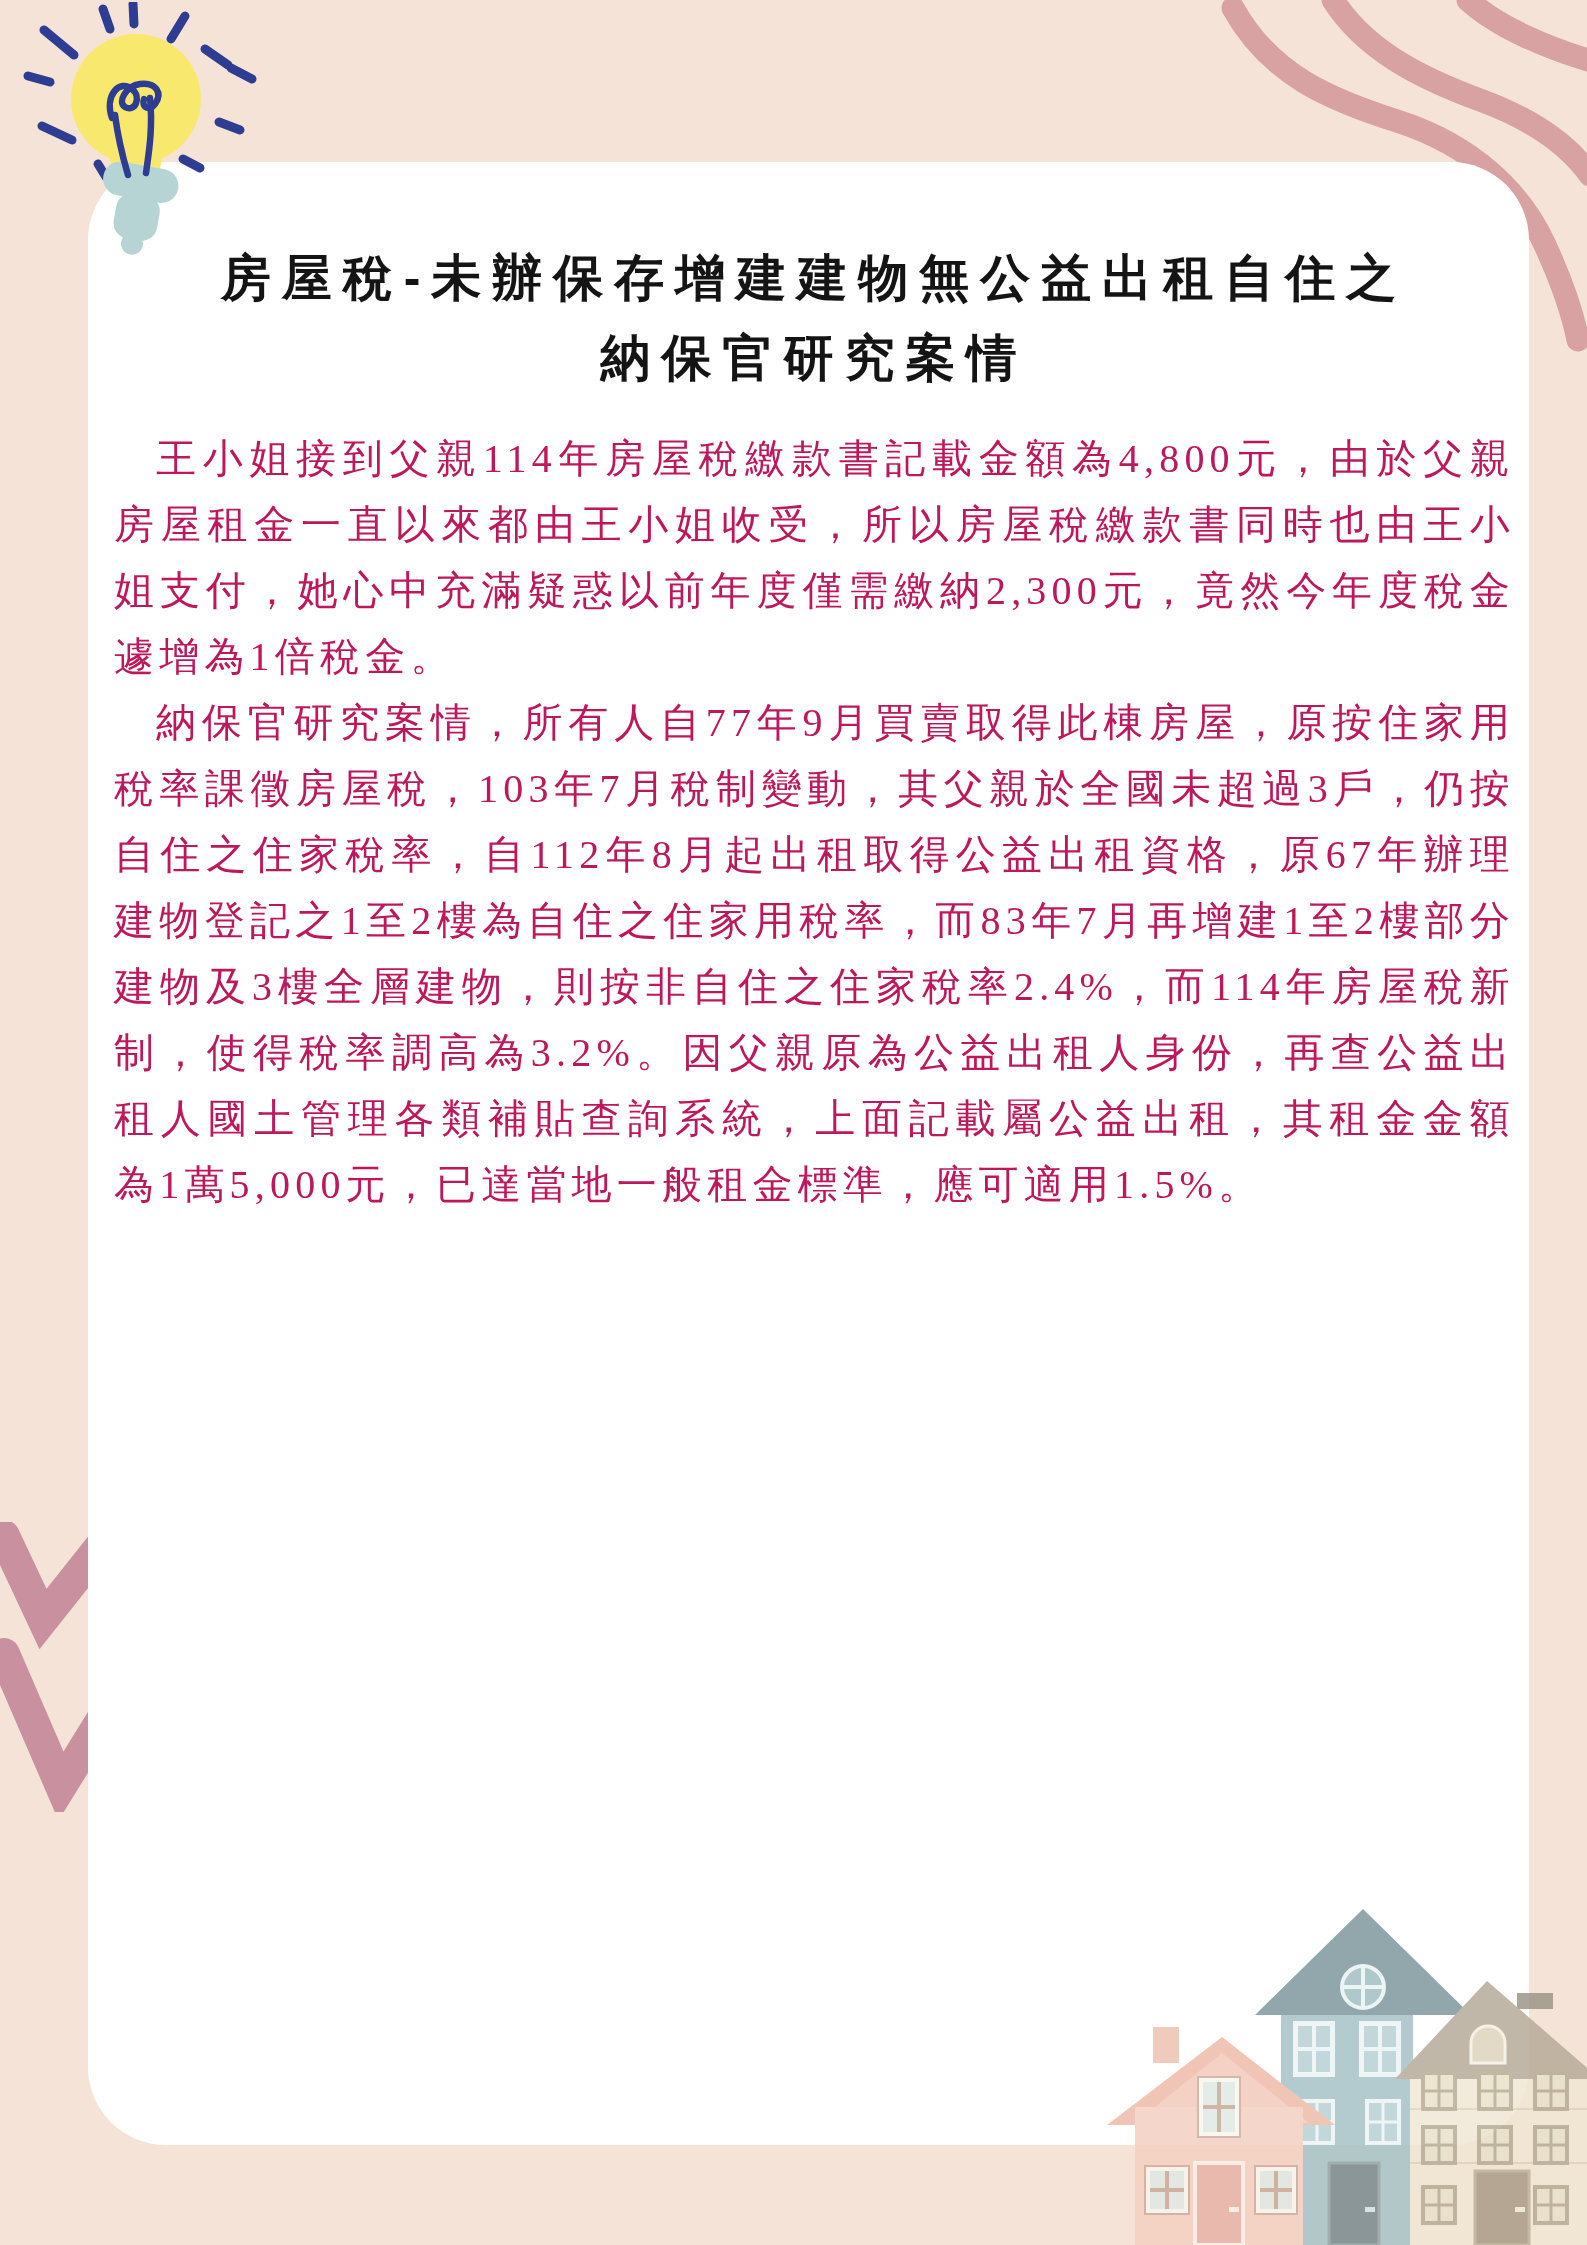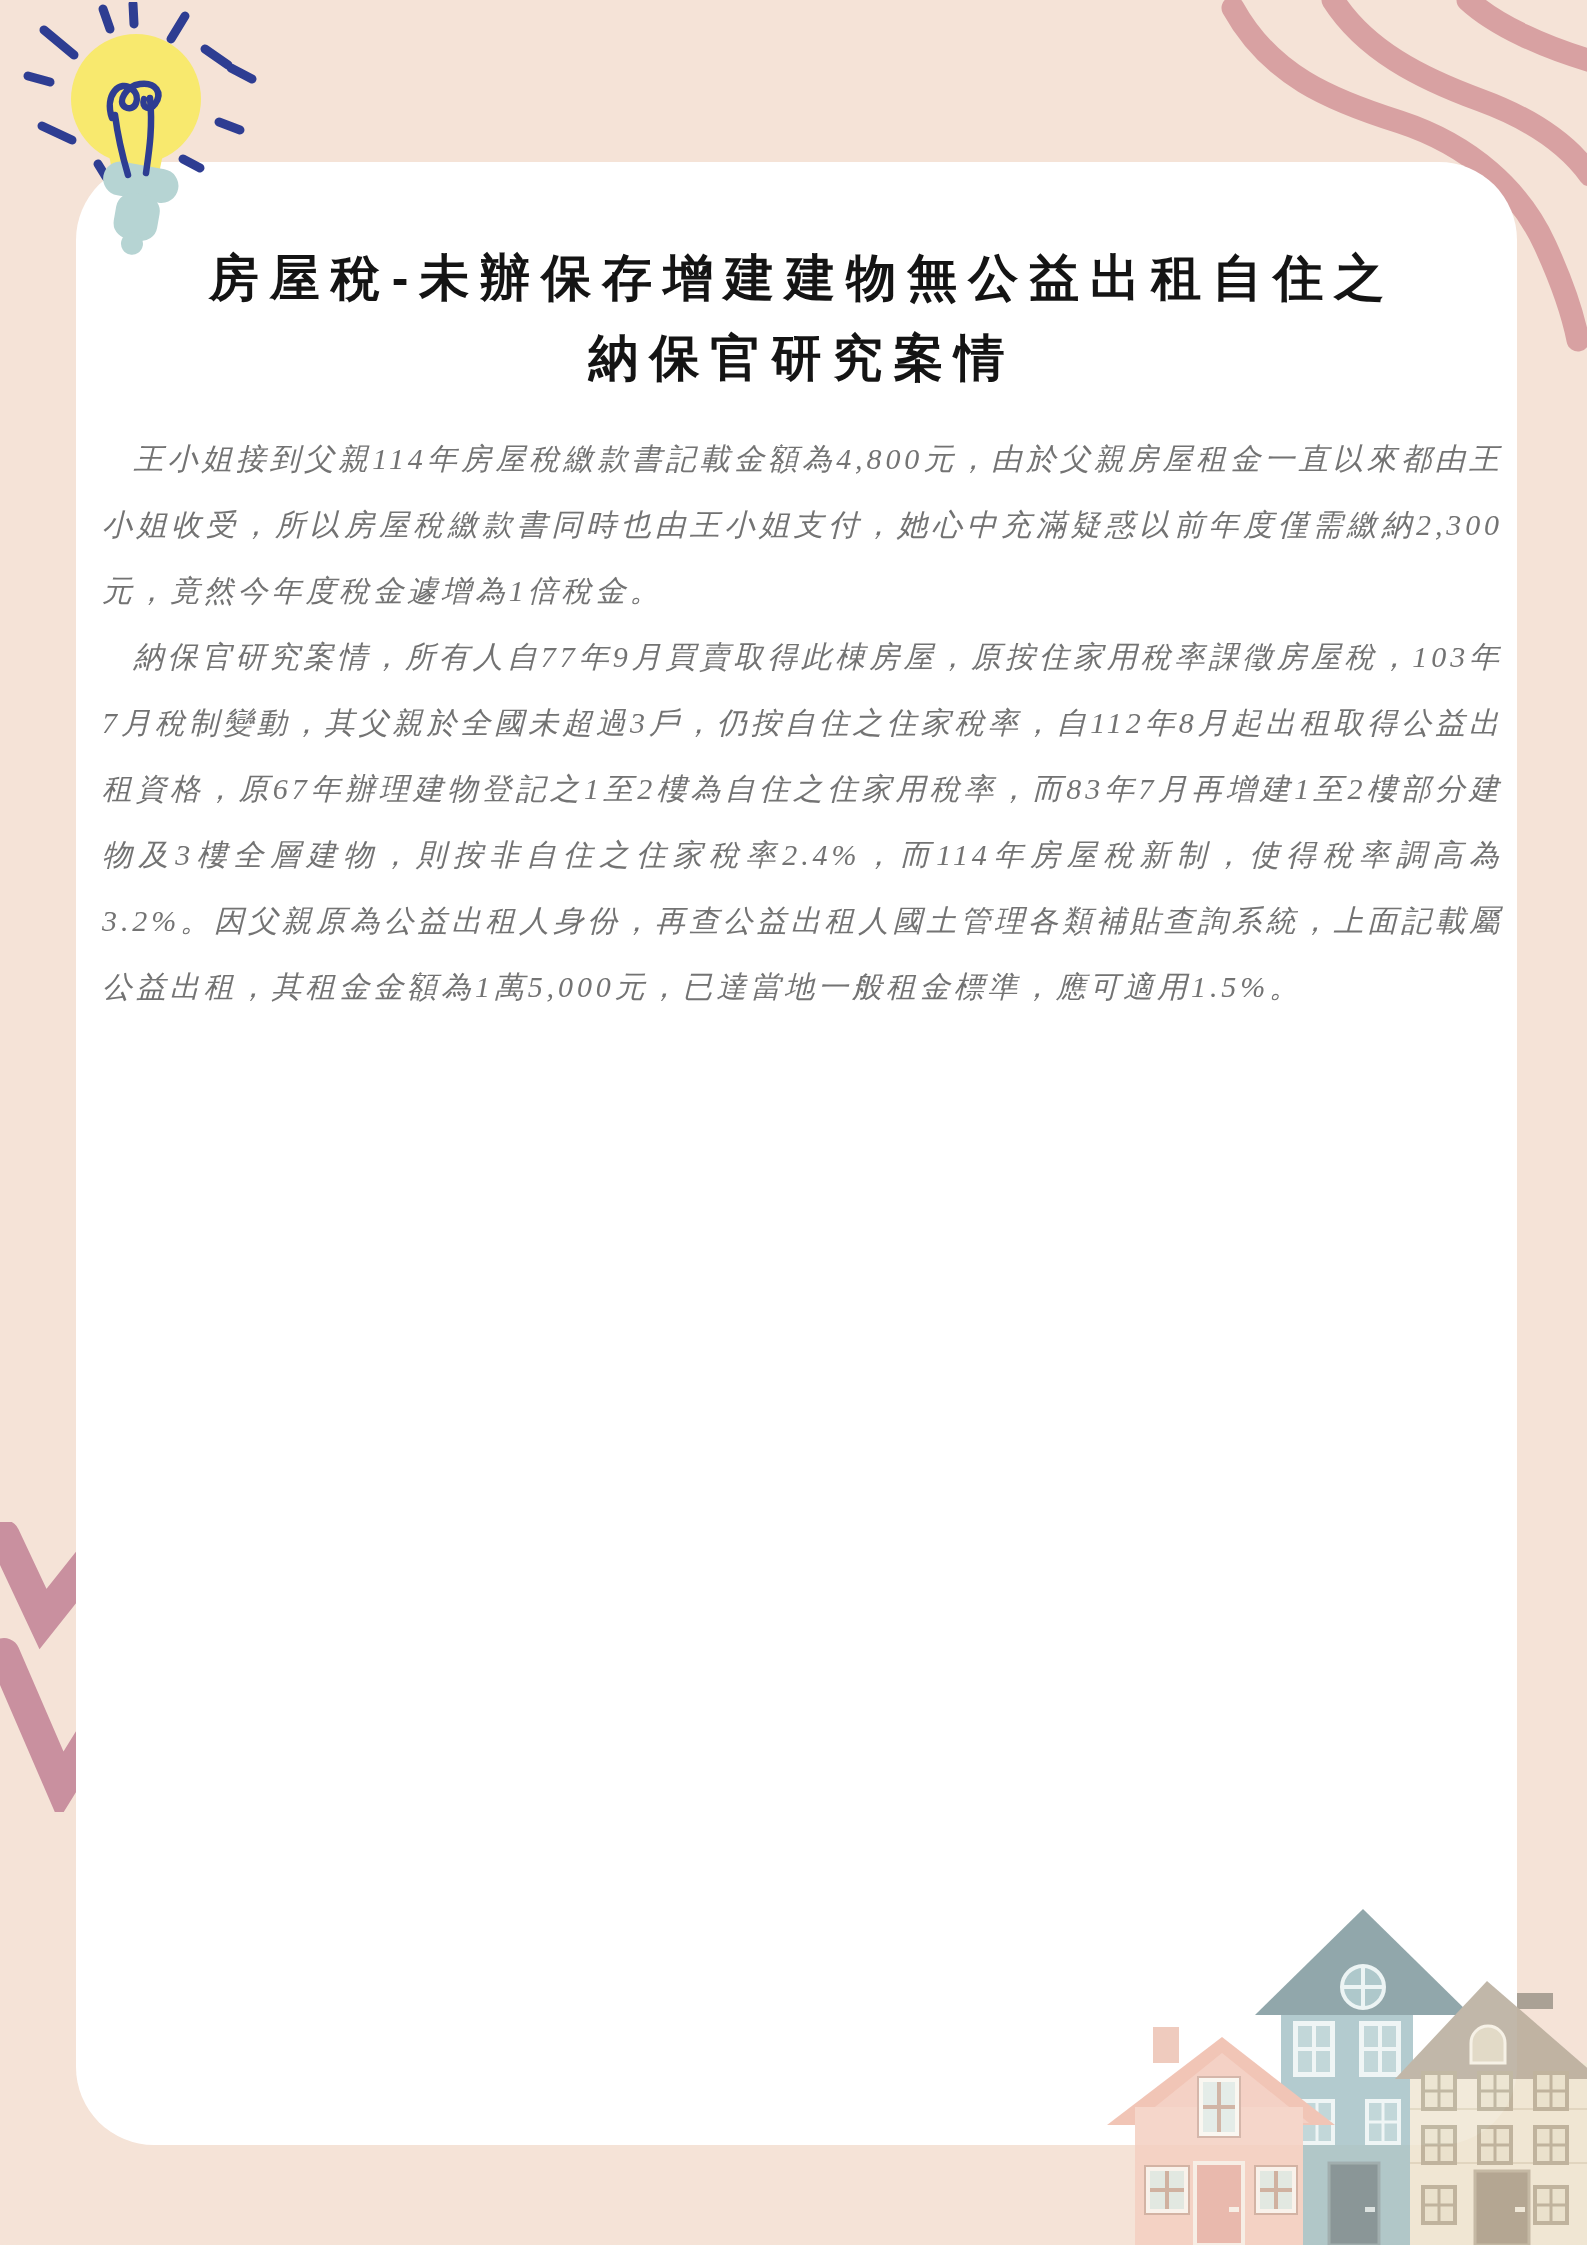--- a/index.html
+++ b/index.html
@@ -9,37 +9,37 @@
     overflow:hidden;
   }
   .page{
     position:relative;width:1587px;height:2245px;
     background:#f5e3d7;overflow:hidden;
   }
   .deco{position:absolute;pointer-events:none;}
   .waves{right:0;top:0;z-index:1;}
   .chevrons{left:0;top:1522px;z-index:1;}
   .card{
-    position:absolute;left:76px;top:162px;width:1441px;height:1983px;
+    position:absolute;left:88px;top:162px;width:1441px;height:1983px;
     background:#ffffff;border-radius:78px;z-index:2;
     box-sizing:border-box;padding-top:76px;
   }
   .bulb{left:14px;top:2px;z-index:3;}
   .houses{left:1087px;top:1895px;z-index:3;opacity:.84;}
   .title{
     text-align:center;color:#141414;
     font-family:"Liberation Sans","DejaVu Sans",sans-serif;
     font-weight:800;font-size:50px;line-height:80px;
     letter-spacing:.22em;text-indent:.22em;
   }
   .body-text{
     margin-top:28px;padding:0 14px 0 26px;
-    color:#737373;font-size:30px;line-height:66px;
+    color:#be185d;font-size:40px;line-height:66px;
     letter-spacing:.13em;
-    text-align:justify;text-justify:inter-ideograph;font-style:italic;
+    text-align:justify;text-justify:inter-ideograph;
   }
   .body-text p{margin:0;text-indent:1.05em;}
 </style>
 </head>
 <body>
 
 <div class="page">
 
   <svg class="deco waves" width="375" height="360" viewBox="0 0 375 360">
     <g fill="none" stroke="#d8a1a2" stroke-width="23" stroke-linecap="round">

